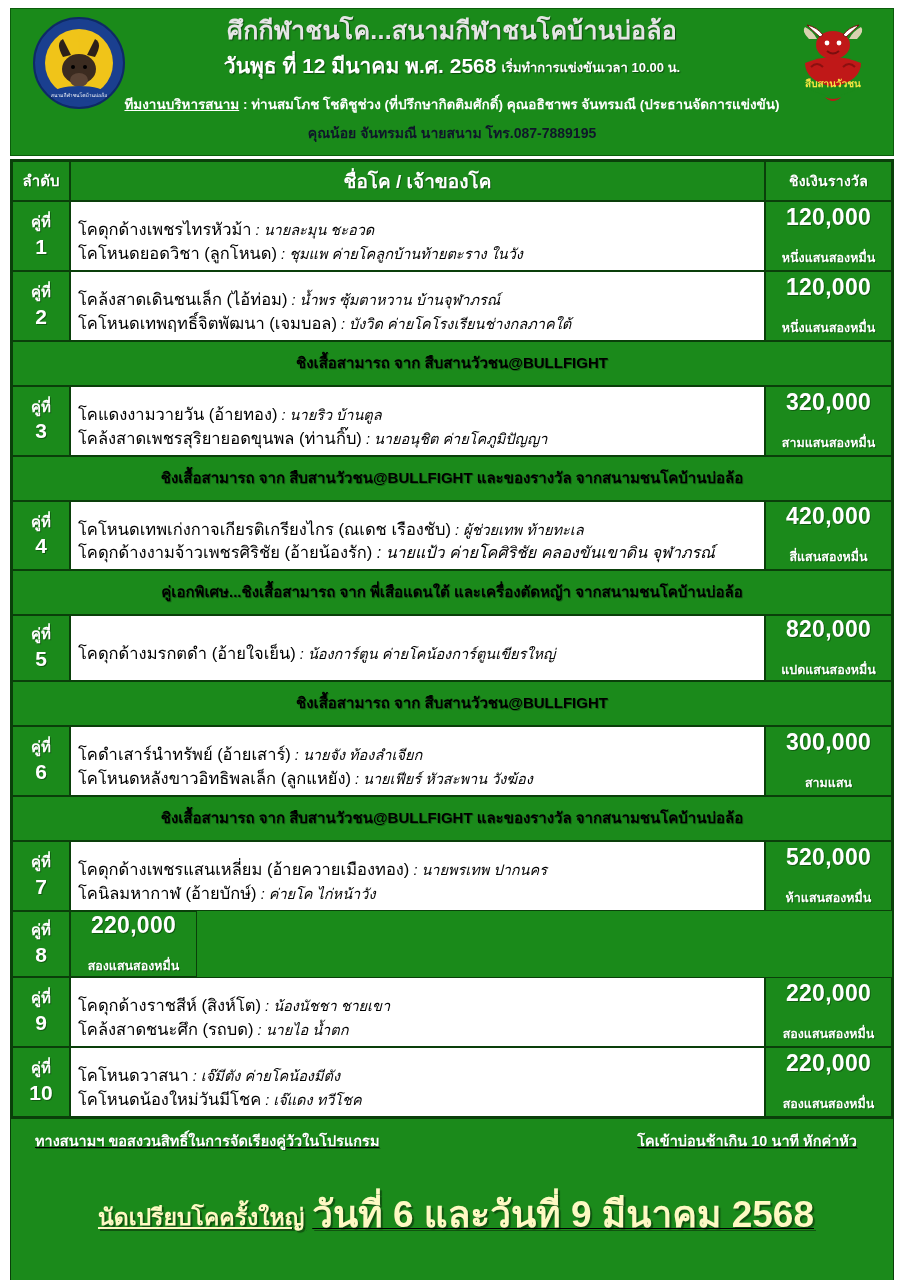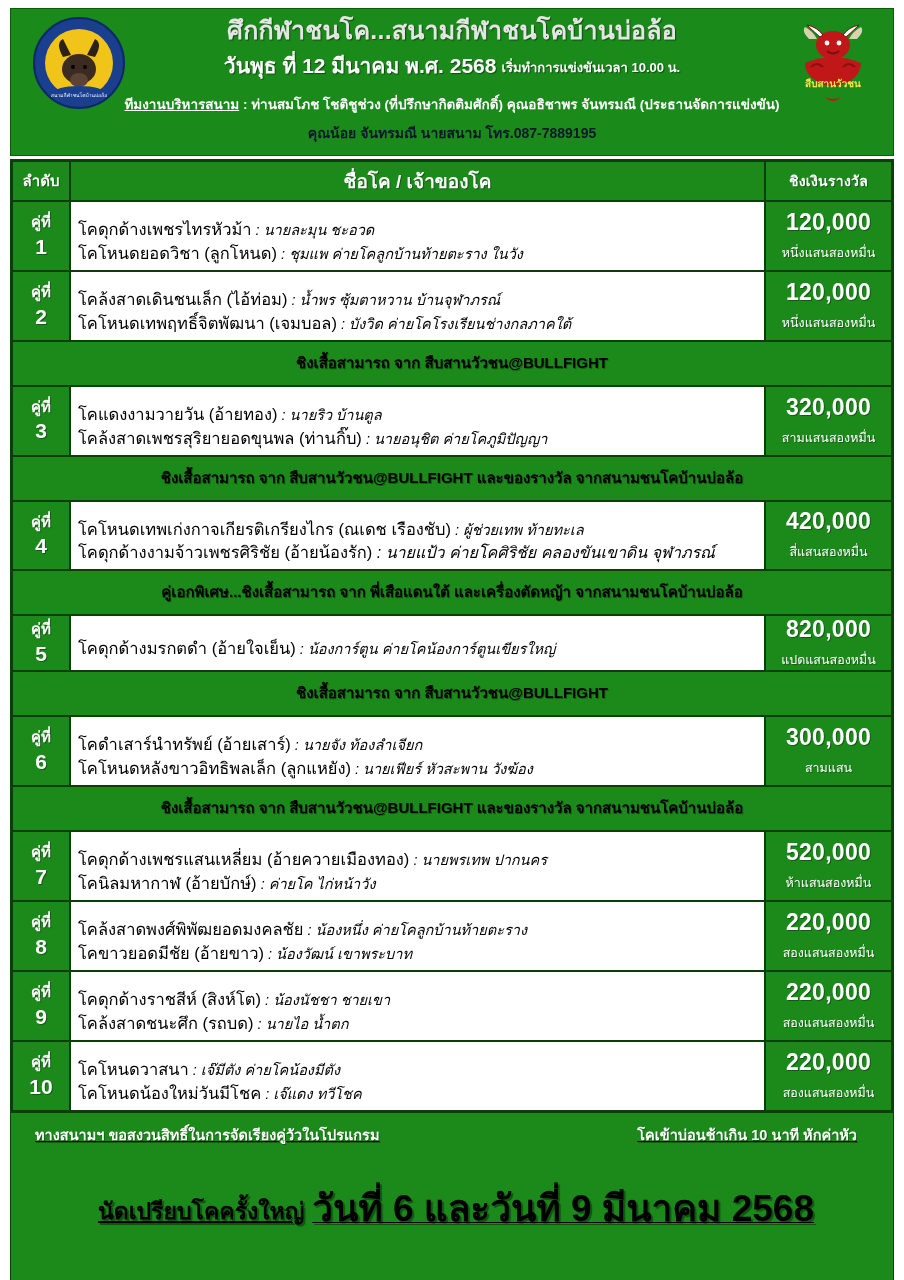--- a/index.html
+++ b/index.html
@@ -170,22 +170,22 @@
     text-align: center;
   }
   .col-prize .amount {
     font-size: 23px;
     font-weight: bold;
     letter-spacing: .3px;
     text-shadow: 1px 1px 0 rgba(0,0,0,.35);
   }
   .col-prize .words {
     font-size: 12.5px;
-    font-weight: normal;
-    margin-top: 7px;
+    font-weight: bold;
+    margin-top: 17px;
     text-shadow: 1px 1px 0 rgba(0,0,0,.3);
   }
 
   
   .hdr .col-no,
   .hdr .col-prize {
     padding: 4px 0;
   }
   .hdr .col-no .kut { font-size: 15px; }
   .hdr .col-names {
@@ -229,21 +229,21 @@
     align-items: baseline;
     color: #ffffff;
     font-size: 14.5px;
     font-weight: bold;
     text-shadow: 1px 1px 0 rgba(0,0,0,.3);
   }
   .footer-top .right { padding-right: 20px; }
 
   .footer-big {
     text-align: center;
-    color: #000000;
+    color: #fef9c3;
     margin-top: 32px;
     margin-bottom: 32px;
     white-space: nowrap;
     text-shadow: 2px 2px 1px rgba(0,0,0,.4);
   }
   .footer-big .lead {
     font-size: 23px;
     font-weight: bold;
     text-decoration: underline;
     vertical-align: 2px;
@@ -423,24 +423,20 @@
           <div class="col-prize">
             <span class="amount">520,000</span>
             <span class="words">ห้าแสนสองหมื่น</span>
           </div>
         </div>
         <div class="trow">
           <div class="col-no">
             <span class="kut">คู่ที่</span>
             <span class="num">8</span>
           </div>
-          <div class="col-names">
-            <div class="bullline"><span class="bname">โคล้งสาดพงศ์พิพัฒยอดมงคลชัย</span><span class="owner"> : น้องหนึ่ง ค่ายโคลูกบ้านท้ายตะราง</span></div>
-            <div class="bullline"><span class="bname">โคขาวยอดมีชัย (อ้ายขาว)</span><span class="owner"> : น้องวัฒน์ เขาพระบาท</span></div>
-          </div>
           <div class="col-prize">
             <span class="amount">220,000</span>
             <span class="words">สองแสนสองหมื่น</span>
           </div>
         </div>
         <div class="trow">
           <div class="col-no">
             <span class="kut">คู่ที่</span>
             <span class="num">9</span>
           </div>

